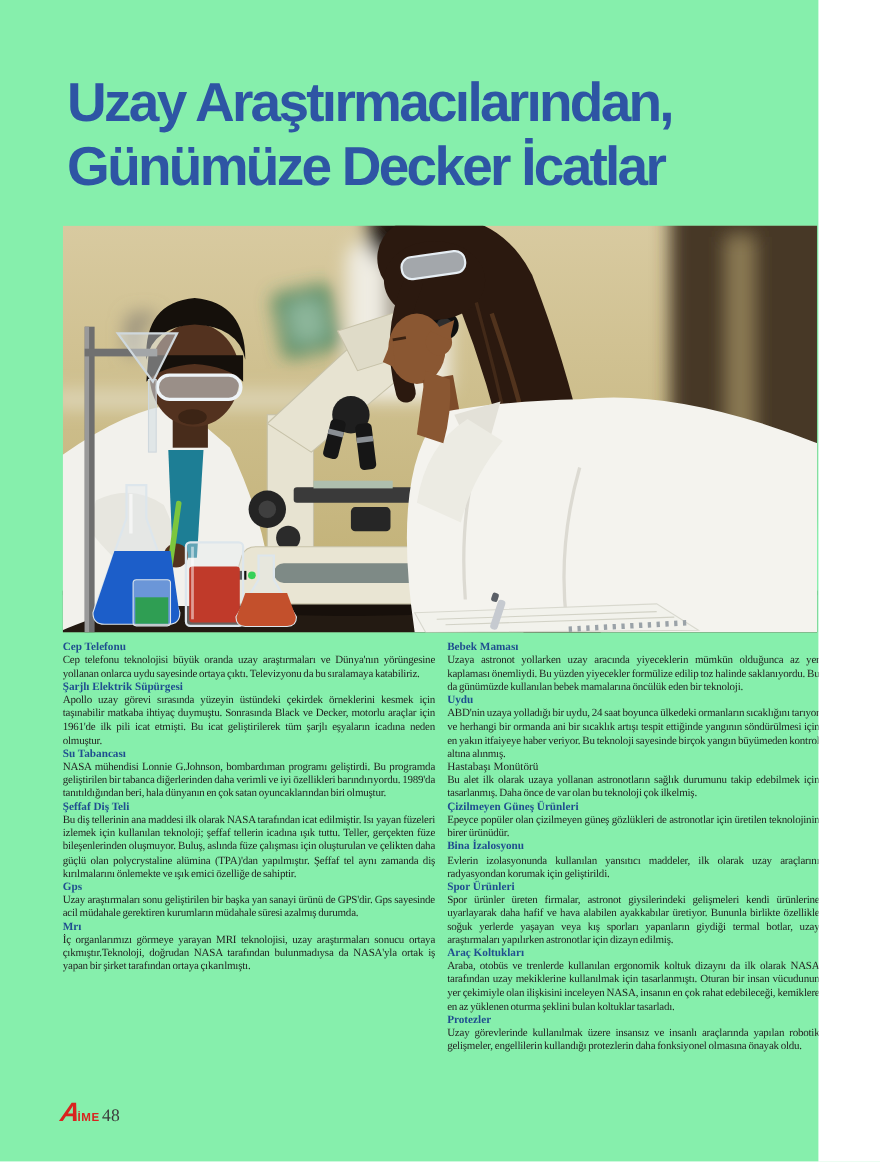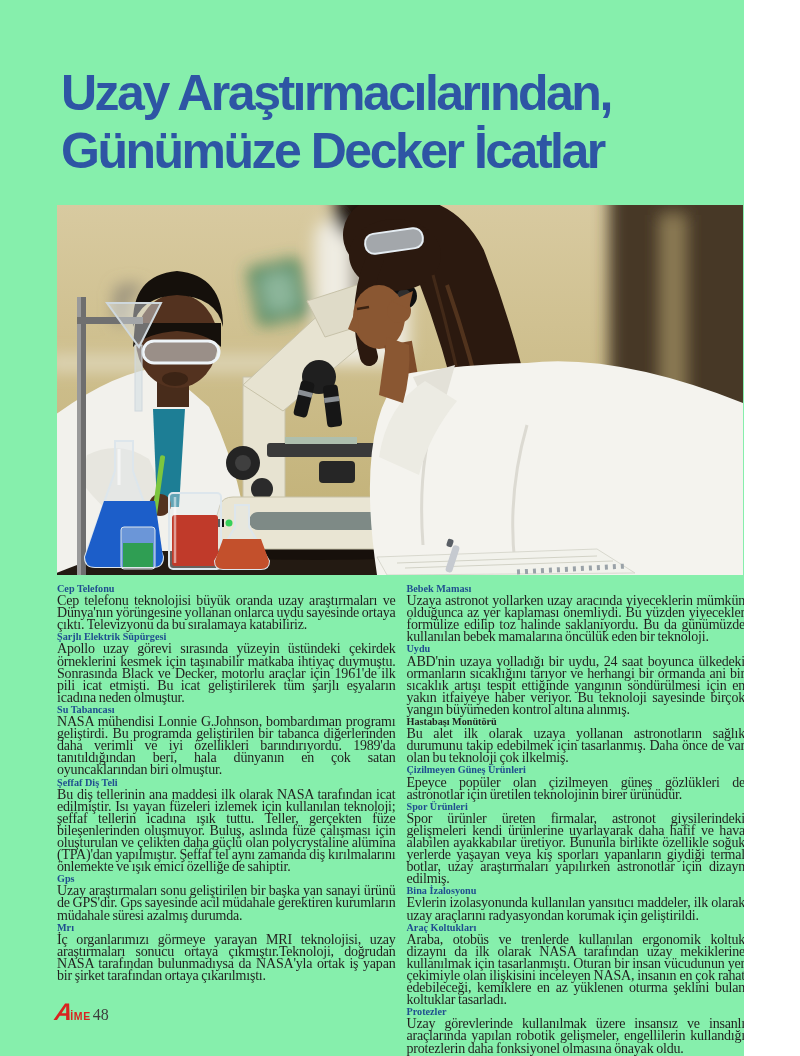--- a/index.html
+++ b/index.html
@@ -11,22 +11,22 @@
          font-size:50px;line-height:58px;letter-spacing:-2.5px;color:#2e55a4;
          white-space:nowrap;}
   
   .photo{position:absolute;left:57px;top:205px;width:686px;height:370px;overflow:hidden;}
   .photo svg{display:block;}
   
   .cols{position:absolute;left:57px;top:583px;width:688px;display:flex;gap:11px;}
   .col{flex:1;min-width:0;}
   .sec h3{margin:0;font-size:10.2px;line-height:12.1px;font-weight:700;color:#1f4e8f;
           font-family:"Liberation Serif",serif;}
-  .sec h3.plain{color:#221f1e;font-weight:700;}
-  .sec p{margin:0;font-size:14px;line-height:12.1px;text-align:justify;
+  .sec h3.plain{color:#221f1e;font-weight:400;}
+  .sec p{margin:0;font-size:10px;line-height:12.1px;text-align:justify;
          letter-spacing:-0.2px;word-spacing:-0.6px;hyphens:auto;color:#221f1e;font-family:Liberation Serif, serif;}
   
   .footer{position:absolute;left:55px;top:1000px;display:flex;align-items:baseline;}
   .logo-a{font-family:"Liberation Sans",sans-serif;font-style:italic;font-weight:700;
           font-size:24px;line-height:24px;color:#d9231f;display:inline-block;
           transform:skewX(-8deg);}
   .logo-rest{font-family:"Liberation Sans",sans-serif;font-weight:700;font-size:10.5px;
              letter-spacing:.6px;color:#d9231f;margin-left:-2px;}
   .page-num{font-family:"Liberation Serif",serif;font-size:16px;color:#3c3c3c;margin-left:2px;}
 </style>
@@ -210,26 +210,26 @@
       </div>
       <div class="sec">
         <h3 class="plain">Hastabaşı Monütörü</h3>
         <p>Bu alet ilk olarak uzaya yollanan astronotların sağlık durumunu takip edebilmek için tasarlanmış. Daha önce de var olan bu teknoloji çok ilkelmiş.</p>
       </div>
       <div class="sec">
         <h3>Çizilmeyen Güneş Ürünleri</h3>
         <p>Epeyce popüler olan çizilmeyen güneş gözlükleri de astronotlar için üretilen teknolojinin birer ürünüdür.</p>
       </div>
       <div class="sec">
+        <h3>Bina İzalosyonu</h3>
+        <p>Evlerin izolasyonunda kullanılan yansıtıcı maddeler, ilk olarak uzay araçlarını radyasyondan korumak için geliştirildi.</p>
+      </div>
+      <div class="sec">
         <h3>Spor Ürünleri</h3>
         <p>Spor ürünler üreten firmalar, astronot giysilerindeki gelişmeleri kendi ürünlerine uyarlayarak daha hafif ve hava alabilen ayakkabılar üretiyor. Bununla birlikte özellikle soğuk yerlerde yaşayan veya kış sporları yapanların giydiği termal botlar, uzay araştırmaları yapılırken astronotlar için dizayn edilmiş.</p>
-      </div>
-      <div class="sec">
-        <h3>Bina İzalosyonu</h3>
-        <p>Evlerin izolasyonunda kullanılan yansıtıcı maddeler, ilk olarak uzay araçlarını radyasyondan korumak için geliştirildi.</p>
       </div>
       <div class="sec">
         <h3>Araç Koltukları</h3>
         <p>Araba, otobüs ve trenlerde kullanılan ergonomik koltuk dizaynı da ilk olarak NASA tarafından uzay mekiklerine kullanılmak için tasarlanmıştı. Oturan bir insan vücudunun yer çekimiyle olan ilişkisini inceleyen NASA, insanın en çok rahat edebileceği, kemiklere en az yüklenen oturma şeklini bulan koltuklar tasarladı.</p>
       </div>
       <div class="sec">
         <h3>Protezler</h3>
         <p>Uzay görevlerinde kullanılmak üzere insansız ve insanlı araçlarında yapılan robotik gelişmeler, engellilerin kullandığı protezlerin daha fonksiyonel olmasına önayak oldu.</p>
       </div>
     </div>

